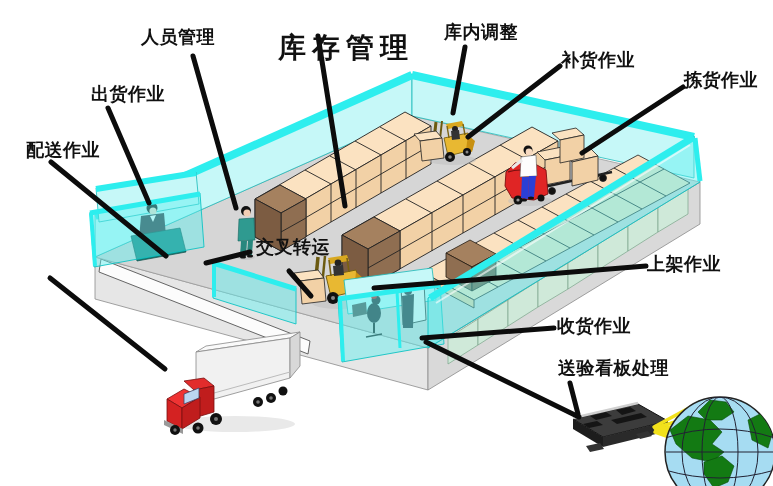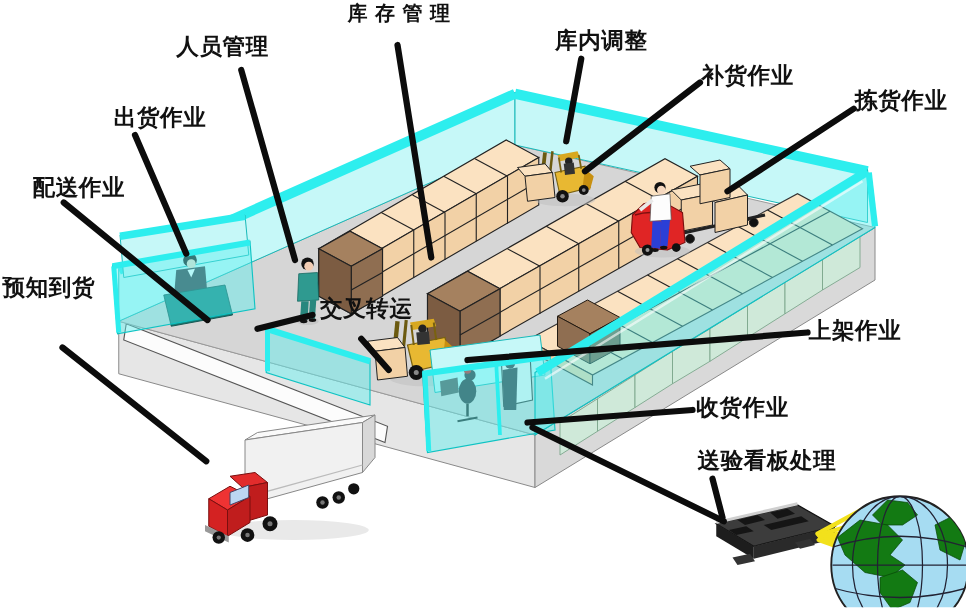--- a/index.html
+++ b/index.html
@@ -6,21 +6,21 @@
   #stage{
     position:relative;width:773px;height:486px;background:#fff;overflow:hidden;
     font-family:"Liberation Sans",sans-serif;
   }
   #scene{position:absolute;left:0;top:0;}
   .lbl{
     position:absolute;font-weight:bold;font-size:18px;line-height:22px;
     color:var(--label-ink);white-space:nowrap;letter-spacing:0.5px;
     font-family:"Liberation Sans",sans-serif;z-index:3;
   }
-  .lbl.wide{letter-spacing:6px;font-size:16px;}
+  .lbl.wide{letter-spacing:6px;font-size:28px;margin-top:36px;}
   .lbl .l2{display:block;}
   
   .f-floor{fill:var(--floor);}
   .f-wallface{fill:var(--wall-face);}
   .f-glass{fill:var(--wall-glass);}
   .s-band{stroke:var(--wall-band);}
   .f-slab{fill:#e6e6e6;}
   .f-slab2{fill:#d9d9d9;}
   .f-apron{fill:#fcfcfc;}
   .f-green{fill:var(--rack-green);}
@@ -362,20 +362,19 @@
 </svg>
 
 <div class="lbl wide" style="left:278px;top:1px;">库存管理</div>
 <div class="lbl" style="left:141px;top:26px;">人员管理</div>
 <div class="lbl" style="left:444px;top:21px;text-align:right;">库内调整</div>
 <div class="lbl" style="left:561px;top:49px;">补货作业</div>
 <div class="lbl" style="left:684px;top:69px;">拣货作业</div>
 <div class="lbl" style="left:26px;top:139px;">配送作业</div>
 <div class="lbl" style="left:91px;top:83px;">出货作业</div>
 <div class="lbl" style="left:2px;top:219px;">
-  <span>预知到货</span>
 </div>
 <div class="lbl" style="left:647px;top:253px;">上架作业</div>
 <div class="lbl" style="left:256px;top:236px;">交叉转运</div>
 <div class="lbl" style="left:558px;top:357px;">送验看板处理</div>
 <div class="lbl" style="left:557px;top:315px;">收货作业</div>
 
 </div>
 
 </body></html>

